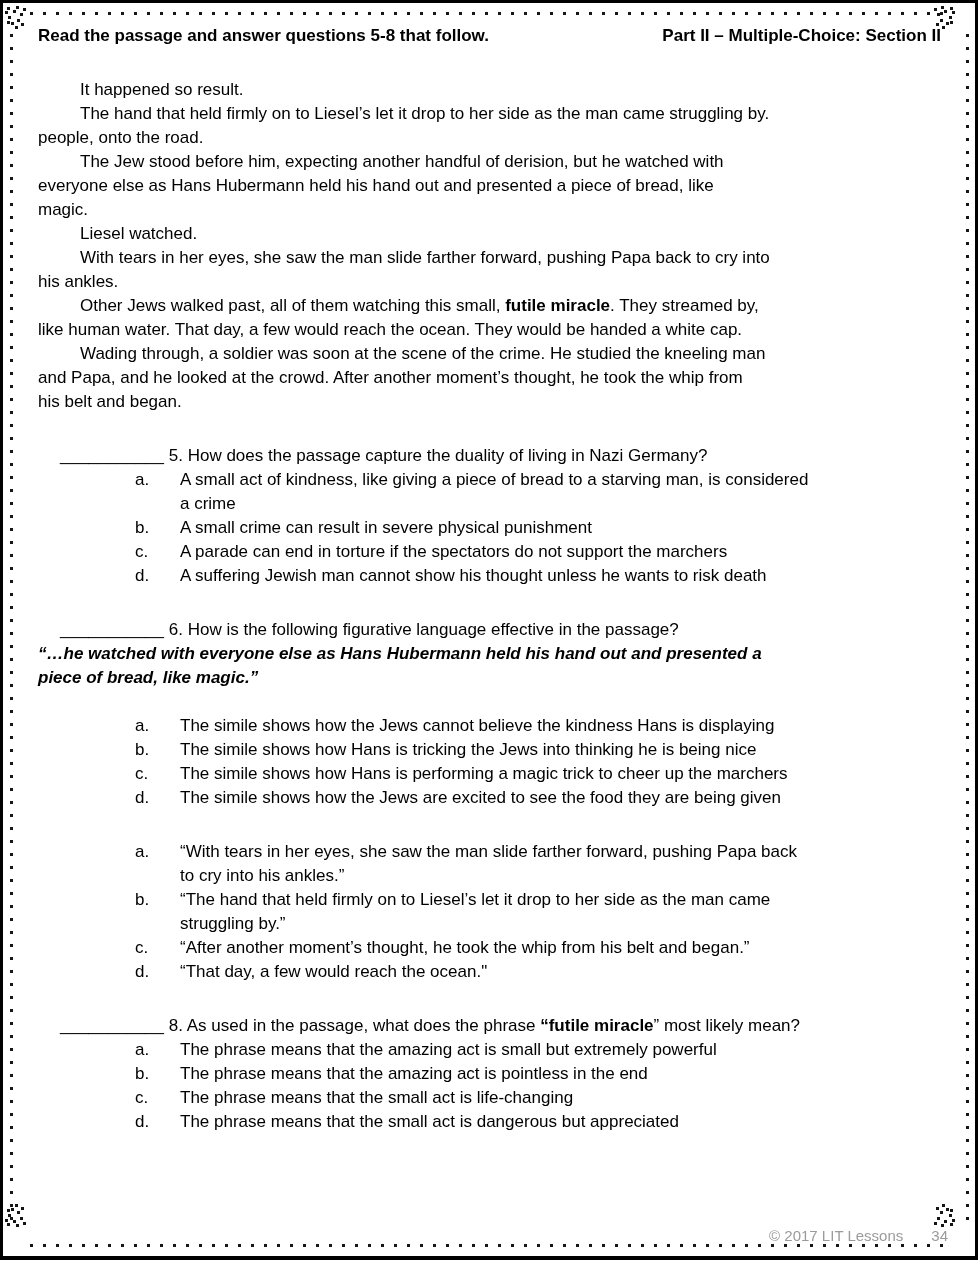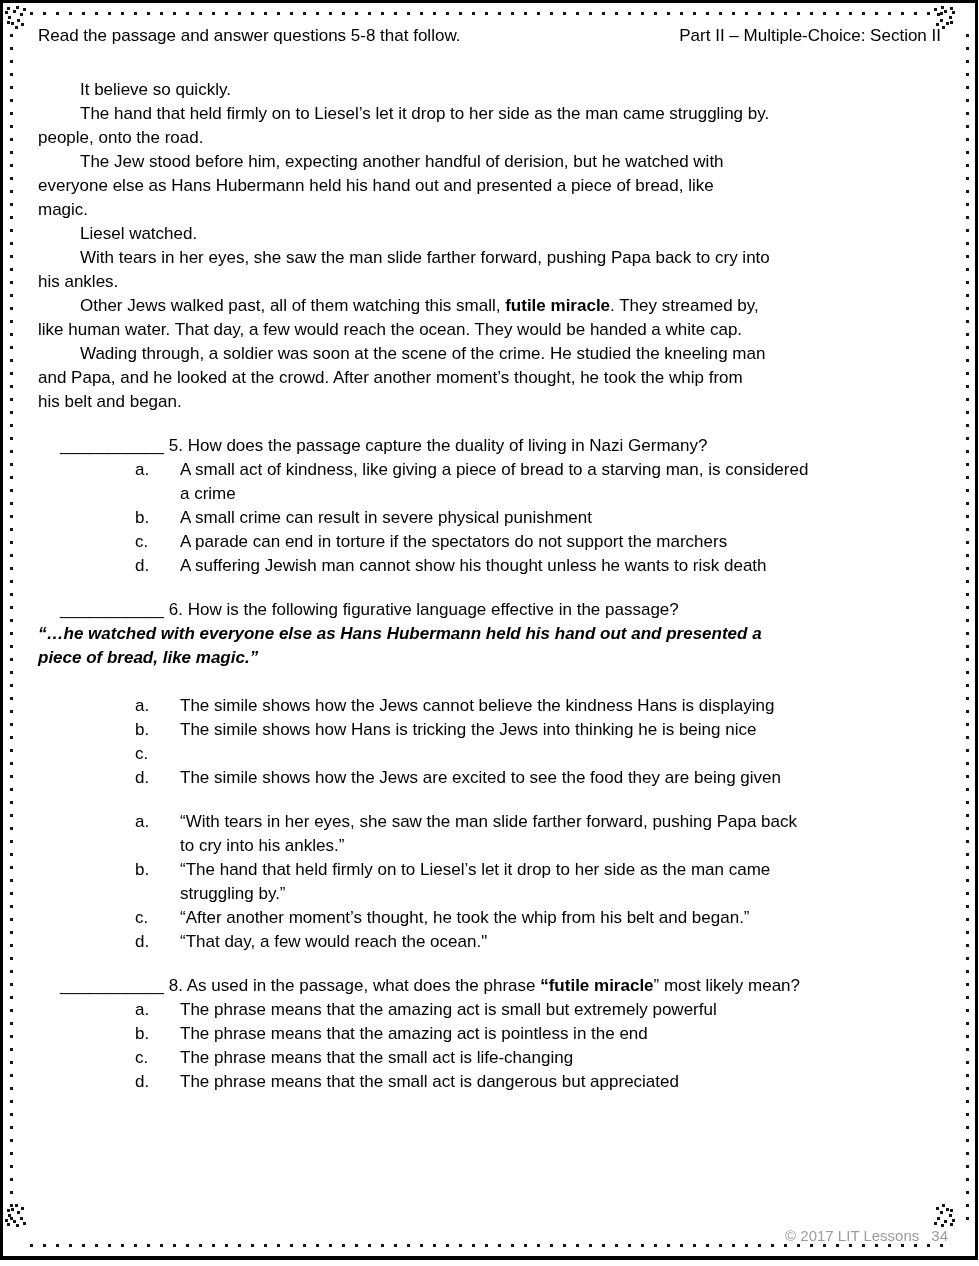--- a/index.html
+++ b/index.html
@@ -28,33 +28,33 @@
     box-shadow:6px 3px 0 #141414,1px 9px 0 #141414,9px -1px 0 #141414,
       -2px 4px 0 #141414,13px 6px 0 #141414,4px 15px 0 #141414,
       10px 12px 0 #141414,16px 1px 0 #141414,0px 14px 0 #141414,
       8px 19px 0 #141414,14px 16px 0 #141414;}
   .c-tl{left:7px;top:7px;}
   .c-tr{right:26px;top:7px;transform:scaleX(-1);}
   .c-bl{left:7px;bottom:40px;transform:scaleY(-1);}
   .c-br{right:26px;bottom:40px;transform:scale(-1,-1);}
 
   .content{position:absolute;left:38px;top:24px;width:903px;font-size:17px;line-height:24px;}
-  .header{display:flex;justify-content:space-between;font-weight:normal;white-space:nowrap;}
+  .header{display:flex;justify-content:space-between;font-weight:bold;white-space:nowrap;}
   .passage{margin-top:30px;}
   .line{white-space:nowrap;}
   .indent{padding-left:42px;}
   .b{font-weight:bold;}
-  .q{margin-top:20px;}
+  .q{margin-top:30px;}
   .q-line{padding-left:22px;white-space:nowrap;}
   .q-quote{font-weight:bold;white-space:nowrap;font-style:italic;}
   .opts.gap{margin-top:24px;}
   .opt{display:flex;padding-left:97px;}
   .opt-letter{flex:0 0 45px;}
   .opt-line{white-space:nowrap;}
-  .footer{position:absolute;right:31px;bottom:21px;display:flex;gap:12px;
+  .footer{position:absolute;right:31px;bottom:21px;display:flex;gap:28px;
     font-size:15px;line-height:18px;color:#9b9b9b;}
 </style>
 </head>
 <body>
 
 <div class="frame"></div>
 <div class="dots-h dots-top"></div>
 <div class="dots-h dots-bottom"></div>
 <div class="dots-v dots-left"></div>
 <div class="dots-v dots-right"></div>
@@ -62,21 +62,21 @@
 <div class="cluster c-tr"></div>
 <div class="cluster c-bl"></div>
 <div class="cluster c-br"></div>
 
 <div class="content">
   <div class="header">
     <div>Read the passage and answer questions 5-8 that follow.</div>
     <div>Part II – Multiple-Choice: Section II</div>
   </div>
   <div class="passage" id="passage">
-      <div class="line indent"><span>It believe so quickly.</span></div>
+      <div class="line indent"><span>It happened so result.</span></div>
       <div class="line indent"><span>The hand that held firmly on to Liesel’s let it drop to her side as the man came struggling by.</span></div>
       <div class="line"><span>people, onto the road.</span></div>
       <div class="line indent"><span>The Jew stood before him, expecting another handful of derision, but he watched with</span></div>
       <div class="line"><span>everyone else as Hans Hubermann held his hand out and presented a piece of bread, like</span></div>
       <div class="line"><span>magic.</span></div>
       <div class="line indent"><span>Liesel watched.</span></div>
       <div class="line indent"><span>With tears in her eyes, she saw the man slide farther forward, pushing Papa back to cry into</span></div>
       <div class="line"><span>his ankles.</span></div>
       <div class="line indent"><span>Other Jews walked past, all of them watching this small, </span><span class="b">futile miracle</span><span>. They streamed by,</span></div>
       <div class="line"><span>like human water. That day, a few would reach the ocean. They would be handed a white cap.</span></div>
@@ -127,20 +127,23 @@
             </div>
           </div>
           <div class="opt">
             <div class="opt-letter">b.</div>
             <div>
               <div class="opt-line">The simile shows how Hans is tricking the Jews into thinking he is being nice</div>
             </div>
           </div>
           <div class="opt">
             <div class="opt-letter">c.</div>
+            <div>
+              <div class="opt-line">The simile shows how Hans is performing a magic trick to cheer up the marchers</div>
+            </div>
           </div>
           <div class="opt">
             <div class="opt-letter">d.</div>
             <div>
               <div class="opt-line">The simile shows how the Jews are excited to see the food they are being given</div>
             </div>
           </div>
         </div>
       </div>
       <div class="q">

